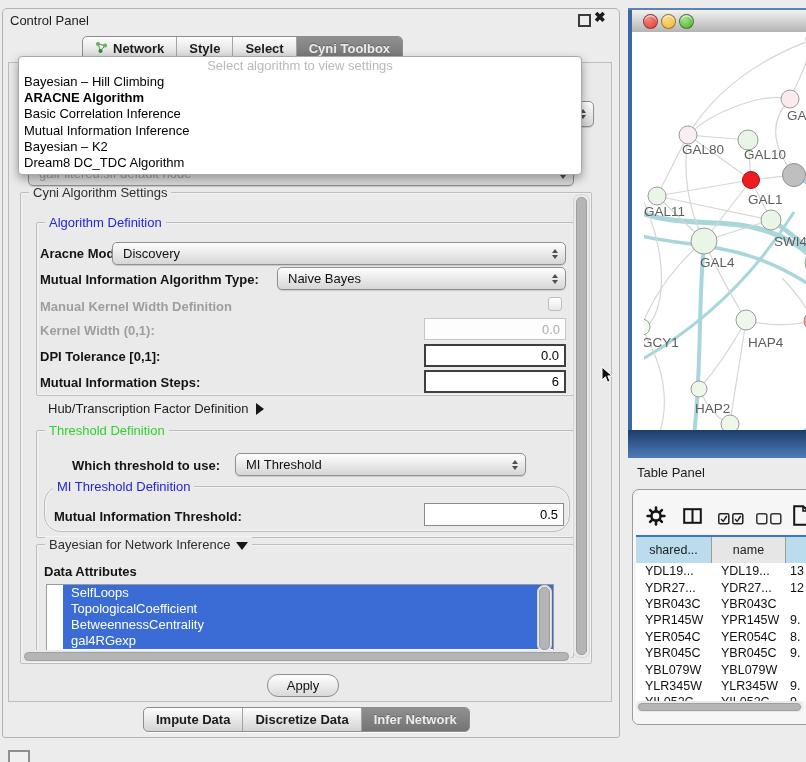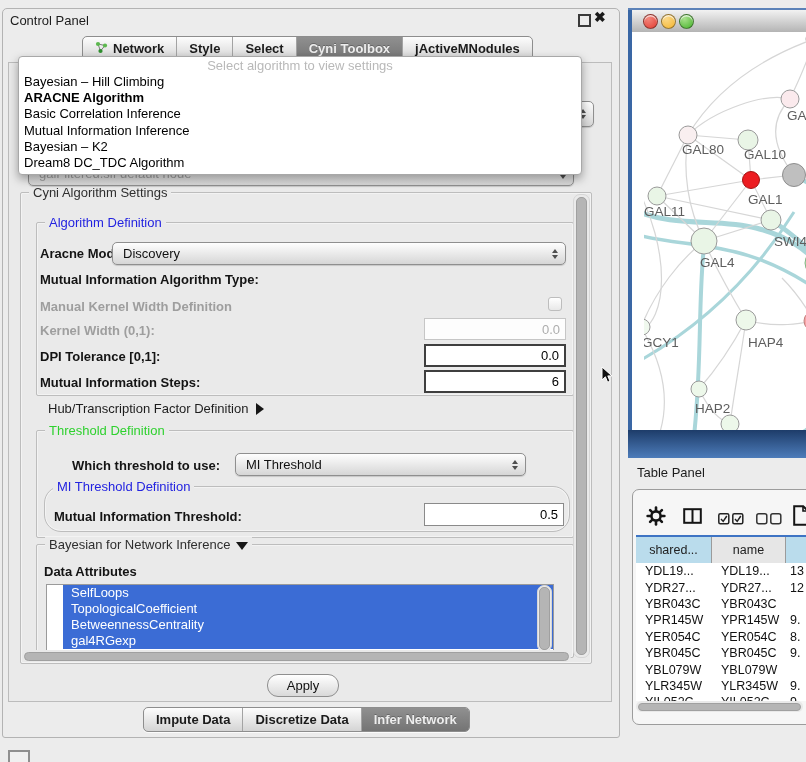--- a/index.html
+++ b/index.html
@@ -109,23 +109,20 @@
       </div>
       <div class="seg">
         <span>Style</span>
       </div>
       <div class="seg">
         <span>Select</span>
       </div>
       <div class="seg sel">
         <span>Cyni Toolbox</span>
       </div>
-      <div class="seg">
-        <span>jActiveMNodules</span>
-      </div>
     </div>
 
   <div class="abs cp-content"></div>
 
   <div class="abs combo bg-combo" style="left:28px;top:161px;width:546px;height:25px;">
     <span>galFiltered.sif default node</span>
     <span class="arrows">
         <span class="tri-up"></span>
         <span class="tri-dn"></span>
       </span>
@@ -148,20 +145,27 @@
   <div class="abs lbl" style="left:40px;top:247px;">Aracne Mode:</div>
   <div class="abs combo" style="left:112px;top:242px;width:454px;height:23px;">
     <span>Discovery</span>
     <span class="arrows">
         <span class="tri-up"></span>
         <span class="tri-dn"></span>
       </span>
   </div>
 
   <div class="abs lbl" style="left:40px;top:273px;">Mutual Information Algorithm Type:</div>
+  <div class="abs combo" style="left:277px;top:267px;width:289px;height:23px;">
+    <span>Naive Bayes</span>
+    <span class="arrows">
+        <span class="tri-up"></span>
+        <span class="tri-dn"></span>
+      </span>
+  </div>
 
   <div class="abs lbl dis" style="left:40px;top:300px;">Manual Kernel Width Definition</div>
   <div class="abs chk" style="left:548px;top:297px;"></div>
 
   <div class="abs lbl dis" style="left:40px;top:324px;">Kernel Width (0,1):</div>
   <input class="fld dis abs" style="left: 424px; top: 318px; width: 142px; height: 22px;" readonly="" value="0.0">
 
   <div class="abs lbl" style="left:40px;top:350px;">DPI Tolerance [0,1]:</div>
   <input class="fld abs" style="left: 424px; top: 344px; width: 142px; height: 23px;" value="0.0">
 

